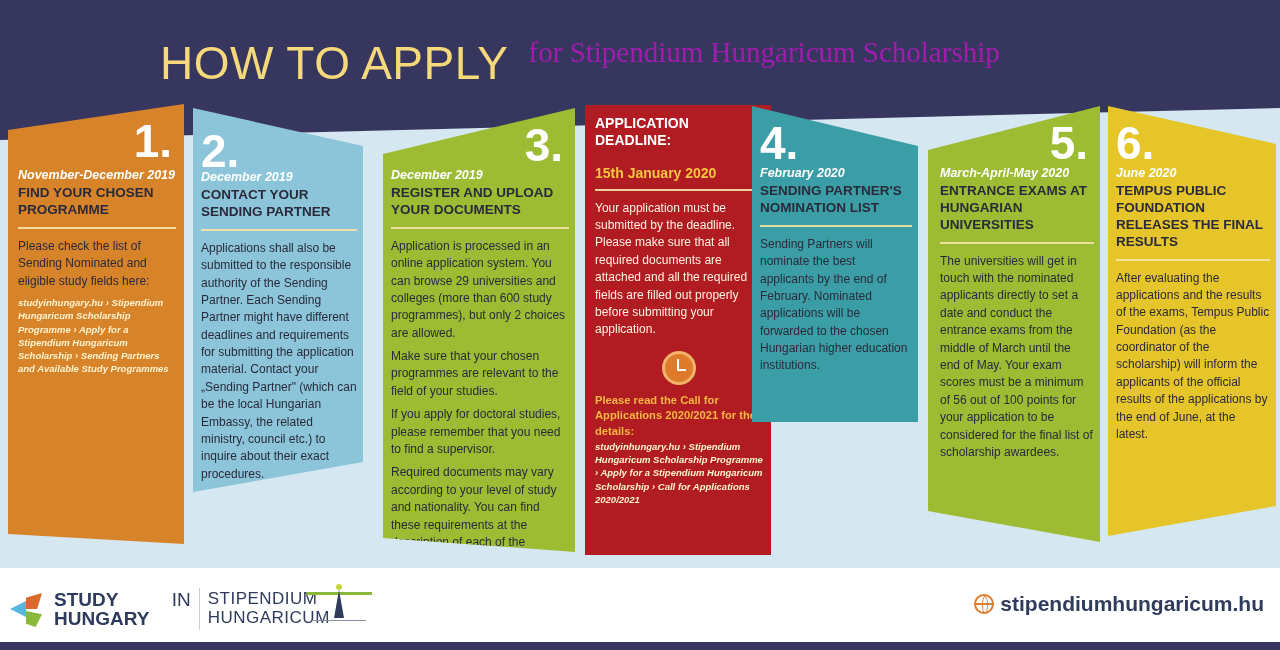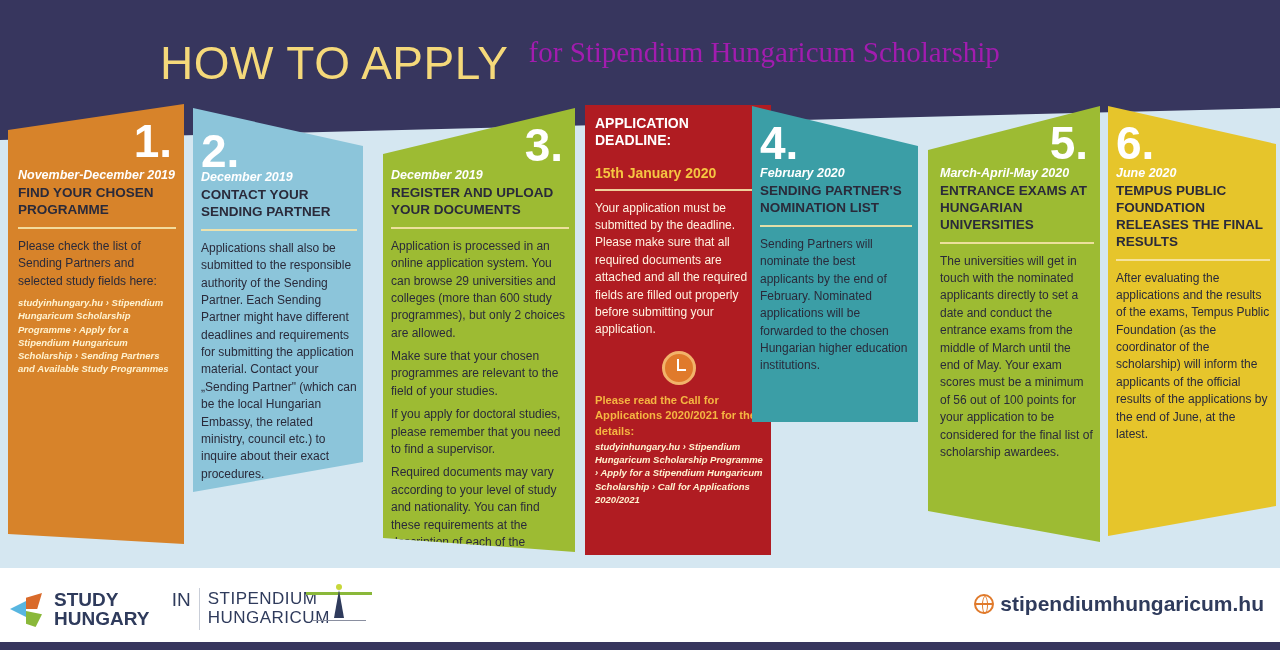--- a/index.html
+++ b/index.html
@@ -99,21 +99,21 @@
   <span class="small">for Stipendium Hungaricum Scholarship</span>
 </div>
 
 <div class="panel" id="p1">
   <div class="num">1.</div>
   <div class="hdr">
     <div class="date">November-December 2019</div>
     <div class="title">FIND YOUR CHOSEN PROGRAMME</div>
     <div class="rule"></div>
     <div class="body">
-      <p>Please check the list of Sending Partners and selected study fields here:</p>
+      <p>Please check the list of Sending Nominated and eligible study fields here:</p>
       <div class="link">studyinhungary.hu › Stipendium Hungaricum Scholarship Programme › Apply for a Stipendium Hungaricum Scholarship › Sending Partners and Available Study Programmes</div>
     </div>
   </div>
 </div>
 
 <div class="panel" id="p2">
   <div class="num">2.</div>
   <div class="hdr">
     <div class="date">December 2019</div>
     <div class="title">CONTACT YOUR SENDING PARTNER</div>

